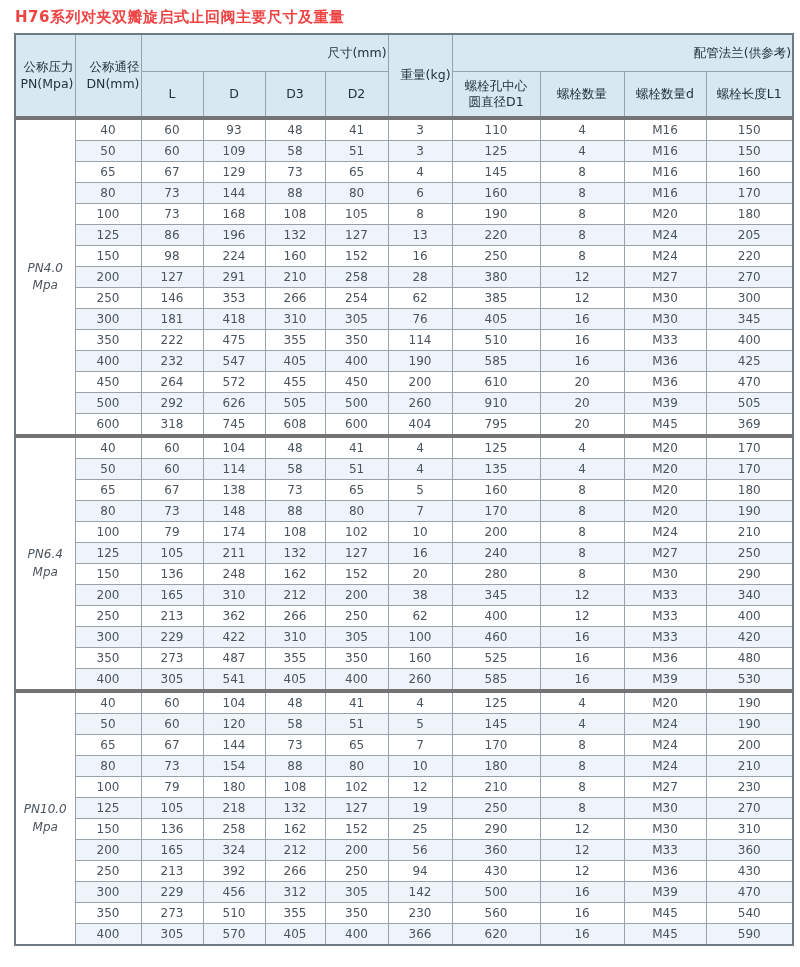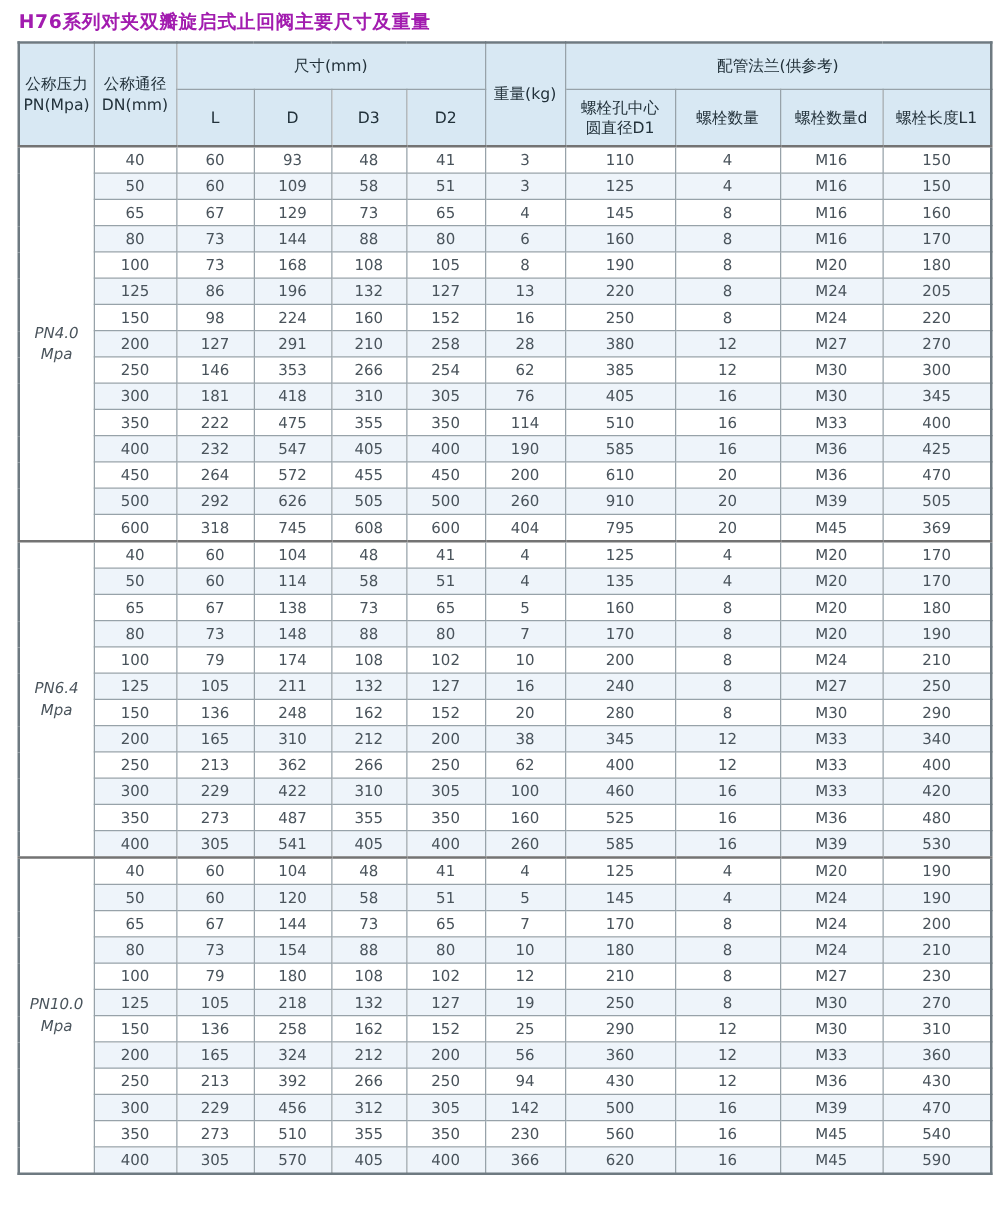--- a/index.html
+++ b/index.html
@@ -12,21 +12,21 @@
     font-family: "DejaVu Sans", "Liberation Sans", sans-serif;
   }
   .page {
     box-sizing: border-box;
     width: 800px;
     padding: 5px 8px 0 14px;
   }
   .title {
     font-size: 15px;
     font-weight: bold;
-    color: #a21caf;
+    color: #ef4444;
     margin: 3px 0 6px 1px;
     letter-spacing: 0.5px;
   }
   table.spec {
     border-collapse: collapse;
     table-layout: fixed;
     width: 778px;
     border: 2px solid #6e7a81;
   }
   table.spec th, table.spec td {
@@ -37,33 +37,33 @@
   }
   table.spec th {
     background: #d8e8f3;
     font-weight: normal;
     color: #22313a;
     font-size: 12.5px;
     line-height: 1.3;
     white-space: pre-line;
     padding: 2px 1px;
   }
-  tr.h1row th { height: 32px; }
+  tr.h1row th { height: 32px; text-align: right; }
   tr.h2row th { height: 40px; }
   table.spec td {
     font-size: 12px;
     color: #4a545c;
     height: 20px;
     padding: 0 2px;
     background: #ffffff;
     white-space: pre-line;
   }
   tr.alt td { background: #eef4fa; }
   td.pn { background: #fdfefe; line-height: 1.45; font-style: italic; }
-  tr.section-start td { border-top: 2px solid #737373; }
+  tr.section-start td { border-top: 4px solid #737373; }
 </style>
 </head>
 <body>
 
 <div class="page">
   <div class="title">H76系列对夹双瓣旋启式止回阀主要尺寸及重量</div>
 
   <table class="spec">
     <colgroup>
       <col style="width:60px">

